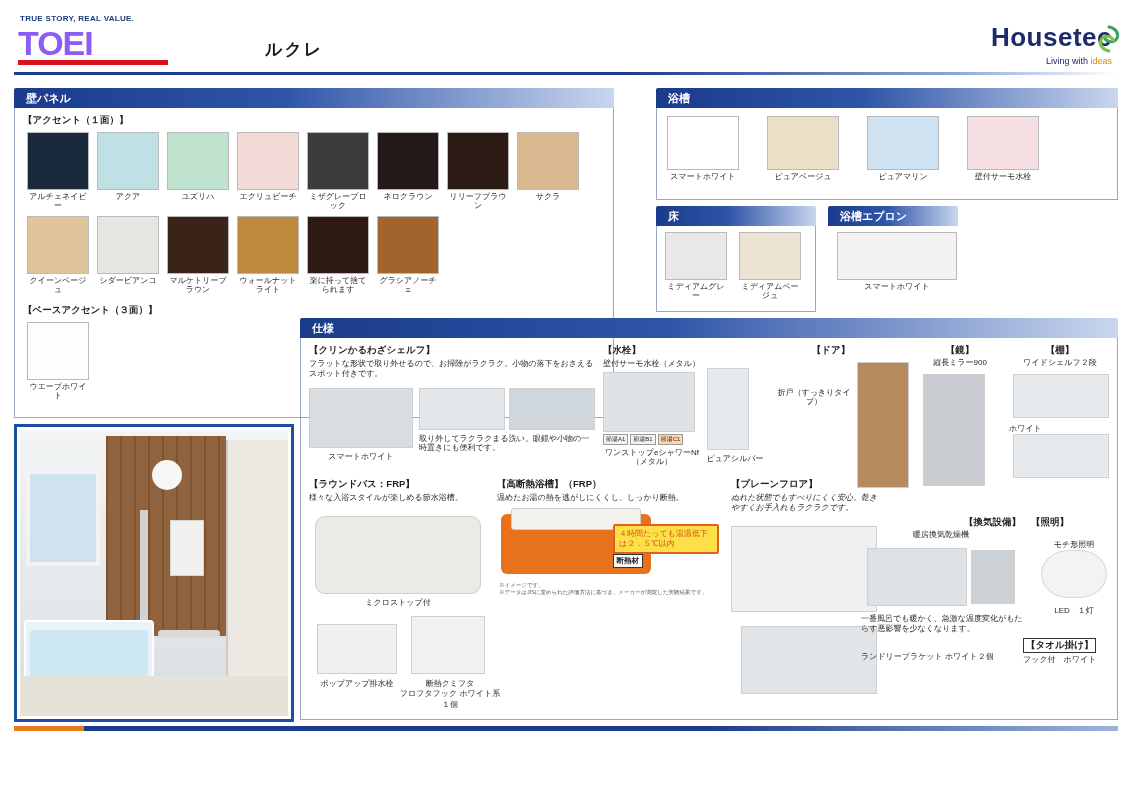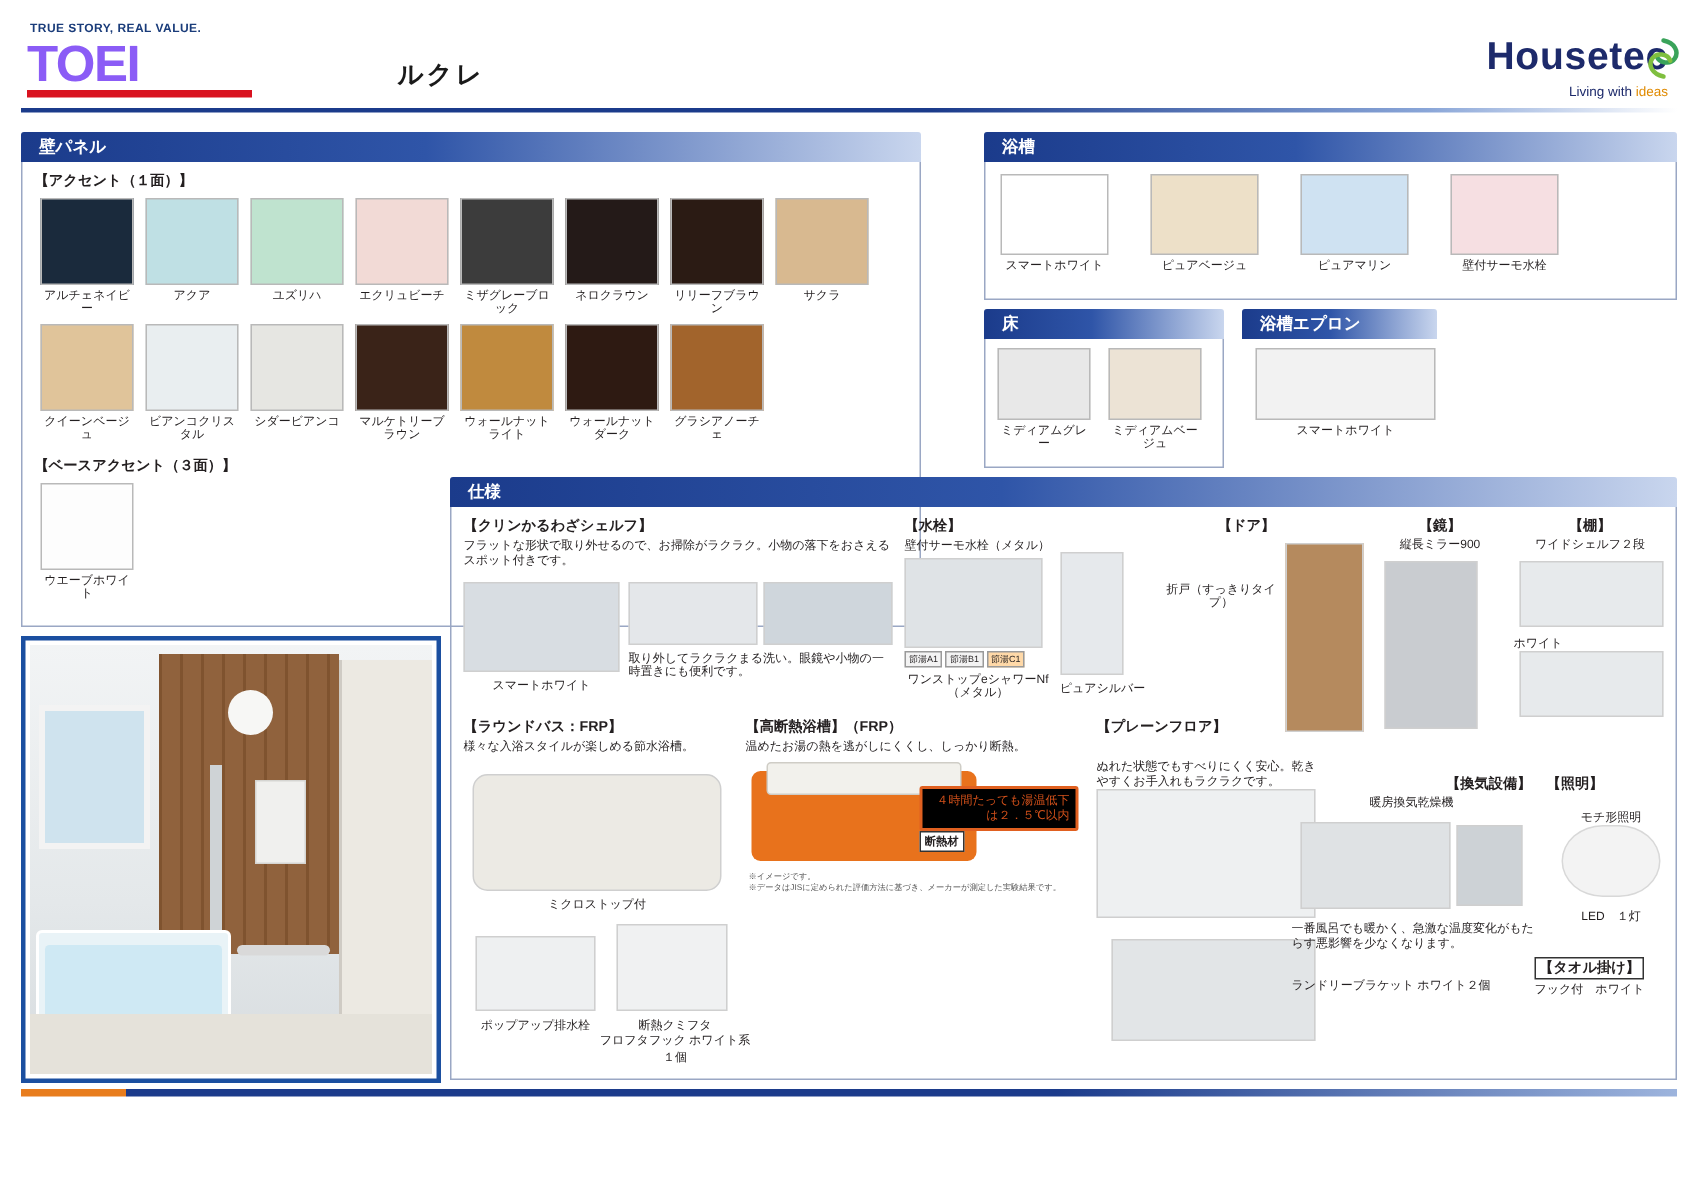--- a/index.html
+++ b/index.html
@@ -35,21 +35,21 @@
   .hdr-b { font-weight:bold; font-size:9.5px; }
 
   .swatch { border:1px solid #b9b9b9; }
   .cap { margin-top:3px; font-size:8px; text-align:center; line-height:1.1; }
 
   
   .spec-title { font-weight:bold; font-size:9.5px; }
   .spec-text { font-size:8px; line-height:1.25; color:#231f20; }
   .img-ph { background:#e9e9e9; border:1px solid #cfcfcf; }
 
-  .callout { border:2px solid #e06020; color:#d4511a; font-size:8px; line-height:1.25; padding:3px 4px; border-radius:2px; background:#000000;text-align:right; }
+  .callout { border:2px solid #e06020; color:#d4511a; font-size:8px; line-height:1.25; padding:3px 4px; border-radius:2px; background:#fde047; }
 
   
   .photo-frame { position:absolute; left:14px; top:424px; width:280px; height:298px; border:3px solid #1b4fa0; background:#fff; padding:3px; }
   .pf-inner { width:100%; height:100%; position:relative; overflow:hidden; background:#dfe4e8; }
 
   .footer-bar { position:absolute; left:14px; top:726px; width:1104px; height:5px; }
   .fb1 { position:absolute; left:0; top:0; width:70px; height:5px; background:#e87d1e; }
   .fb2 { position:absolute; left:70px; top:0; width:1034px; height:5px;
      background:linear-gradient(to right,#1b3b8b 0%,#1b3b8b 60%,#9db4dd 100%); }
 </style>
@@ -113,38 +113,34 @@
         <div class="cap">サクラ</div>
       </div>
     </div>
 
   <div id="accent-row-2" style="position: absolute; left: 12px; top: 108px; width: 580px; display: flex; gap: 8px;">
       <div style="width: 62px;">
         <div class="swatch" style="width: 62px; height: 58px; background: rgb(224, 196, 154);"></div>
         <div class="cap">クイーンベージュ</div>
       </div>
       <div style="width: 62px;">
-        <div class="swatch" style="width: 62px; height: 58px; background: rgb(233, 238, 240);"></div>
-        <div class="cap">ビアンコクリスタル</div>
-      </div>
-      <div style="width: 62px;">
         <div class="swatch" style="width: 62px; height: 58px; background: rgb(230, 230, 226);"></div>
         <div class="cap">シダービアンコ</div>
       </div>
       <div style="width: 62px;">
         <div class="swatch" style="width: 62px; height: 58px; background: rgb(58, 35, 24);"></div>
         <div class="cap">マルケトリーブラウン</div>
       </div>
       <div style="width: 62px;">
         <div class="swatch" style="width: 62px; height: 58px; background: rgb(192, 138, 62);"></div>
         <div class="cap">ウォールナットライト</div>
       </div>
       <div style="width: 62px;">
         <div class="swatch" style="width: 62px; height: 58px; background: rgb(46, 26, 18);"></div>
-        <div class="cap">ウォールナットダーク</div>
+        <div class="cap">楽に持って捨てられます</div>
       </div>
       <div style="width: 62px;">
         <div class="swatch" style="width: 62px; height: 58px; background: rgb(162, 100, 44);"></div>
         <div class="cap">グラシアノーチェ</div>
       </div>
     </div>
 
   <div class="hdr-b" style="position:absolute; left:8px; top:196px;">【ベースアクセント（３面）】</div>
   <div id="base-row" style="position: absolute; left: 12px; top: 214px; width: 580px; display: flex; gap: 8px;">
       <div style="width: 62px;">
@@ -261,21 +257,21 @@
   <div style="position:absolute; left:200px; top:176px; width:150px; height:60px; background:#e8721c; border-radius:6px;">
     <div style="position:absolute; left:10px; top:-6px; width:130px; height:22px; background:#f2f1ec; border:1px solid #cfcdc6; border-radius:3px;"></div>
     <div style="position:absolute; right:8px; bottom:6px; background:#fff; border:1px solid #333; font-size:7.5px; font-weight:bold; padding:1px 3px;">断熱材</div>
   </div>
   <div class="callout" style="position:absolute; left:312px; top:186px; width:106px;">４時間たっても湯温低下は２．５℃以内</div>
   <div style="position:absolute; left:198px; top:244px; width:220px; font-size:5.5px; color:#555; line-height:1.3; white-space:pre-line;">※イメージです。
 ※データはJISに定められた評価方法に基づき、メーカーが測定した実験結果です。</div>
 
   <div style="position:absolute; left:430px; top:140px; width:150px;">
     <div class="spec-title">【プレーンフロア】</div>
-    <div class="spec-text" style="margin-top:15px;">ぬれた状態でもすべりにくく安心。乾きやすくお手入れもラクラクです。</div>
+    <div class="spec-text" style="margin-top:2px;font-style:italic;">ぬれた状態でもすべりにくく安心。乾きやすくお手入れもラクラクです。</div>
   </div>
   <div class="img-ph" style="position:absolute; left:430px; top:188px; width:146px; height:86px; background:#eef0f1;"></div>
 
   <div class="img-ph" style="position:absolute; left:440px; top:288px; width:136px; height:68px; background:#e2e5e7;"></div>
 
   <div style="position:absolute; left:560px; top:178px; width:160px;">
     <div class="spec-title" style="text-align:right;">【換気設備】</div>
     <div class="cap" style="margin-top:2px;">暖房換気乾燥機</div>
   </div>
   <div class="img-ph" style="position:absolute; left:566px; top:210px; width:100px; height:58px; background:#dfe2e4;"></div>

